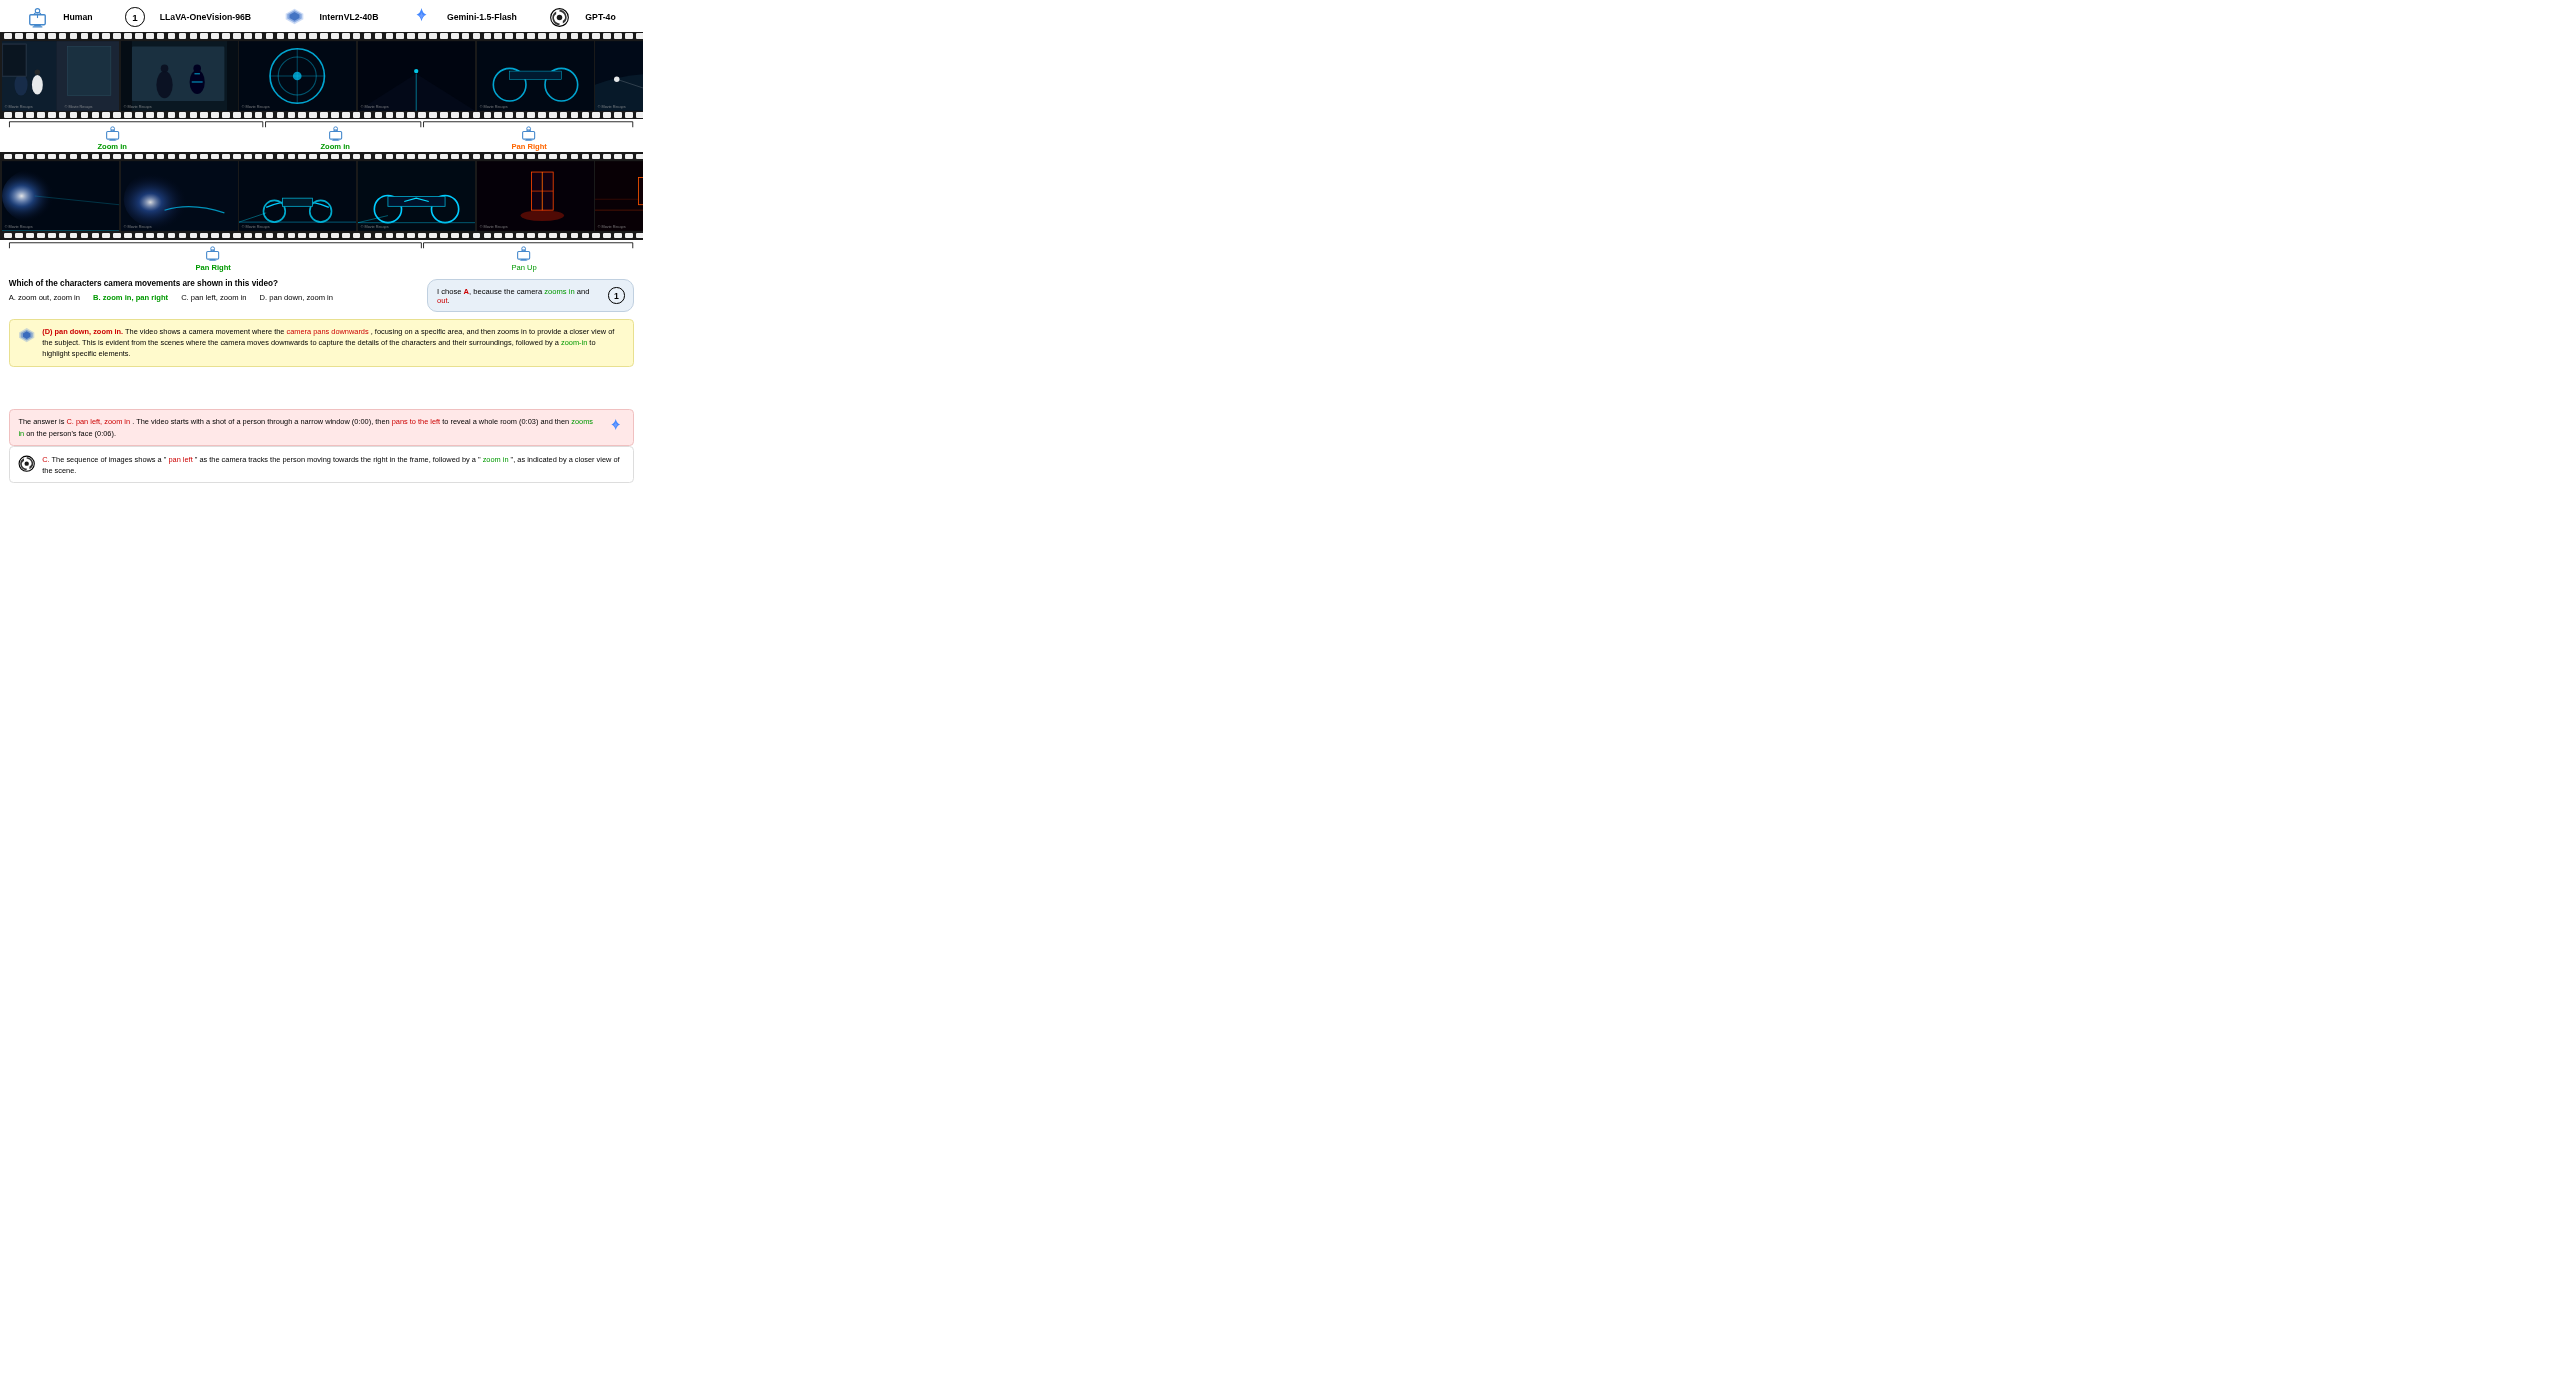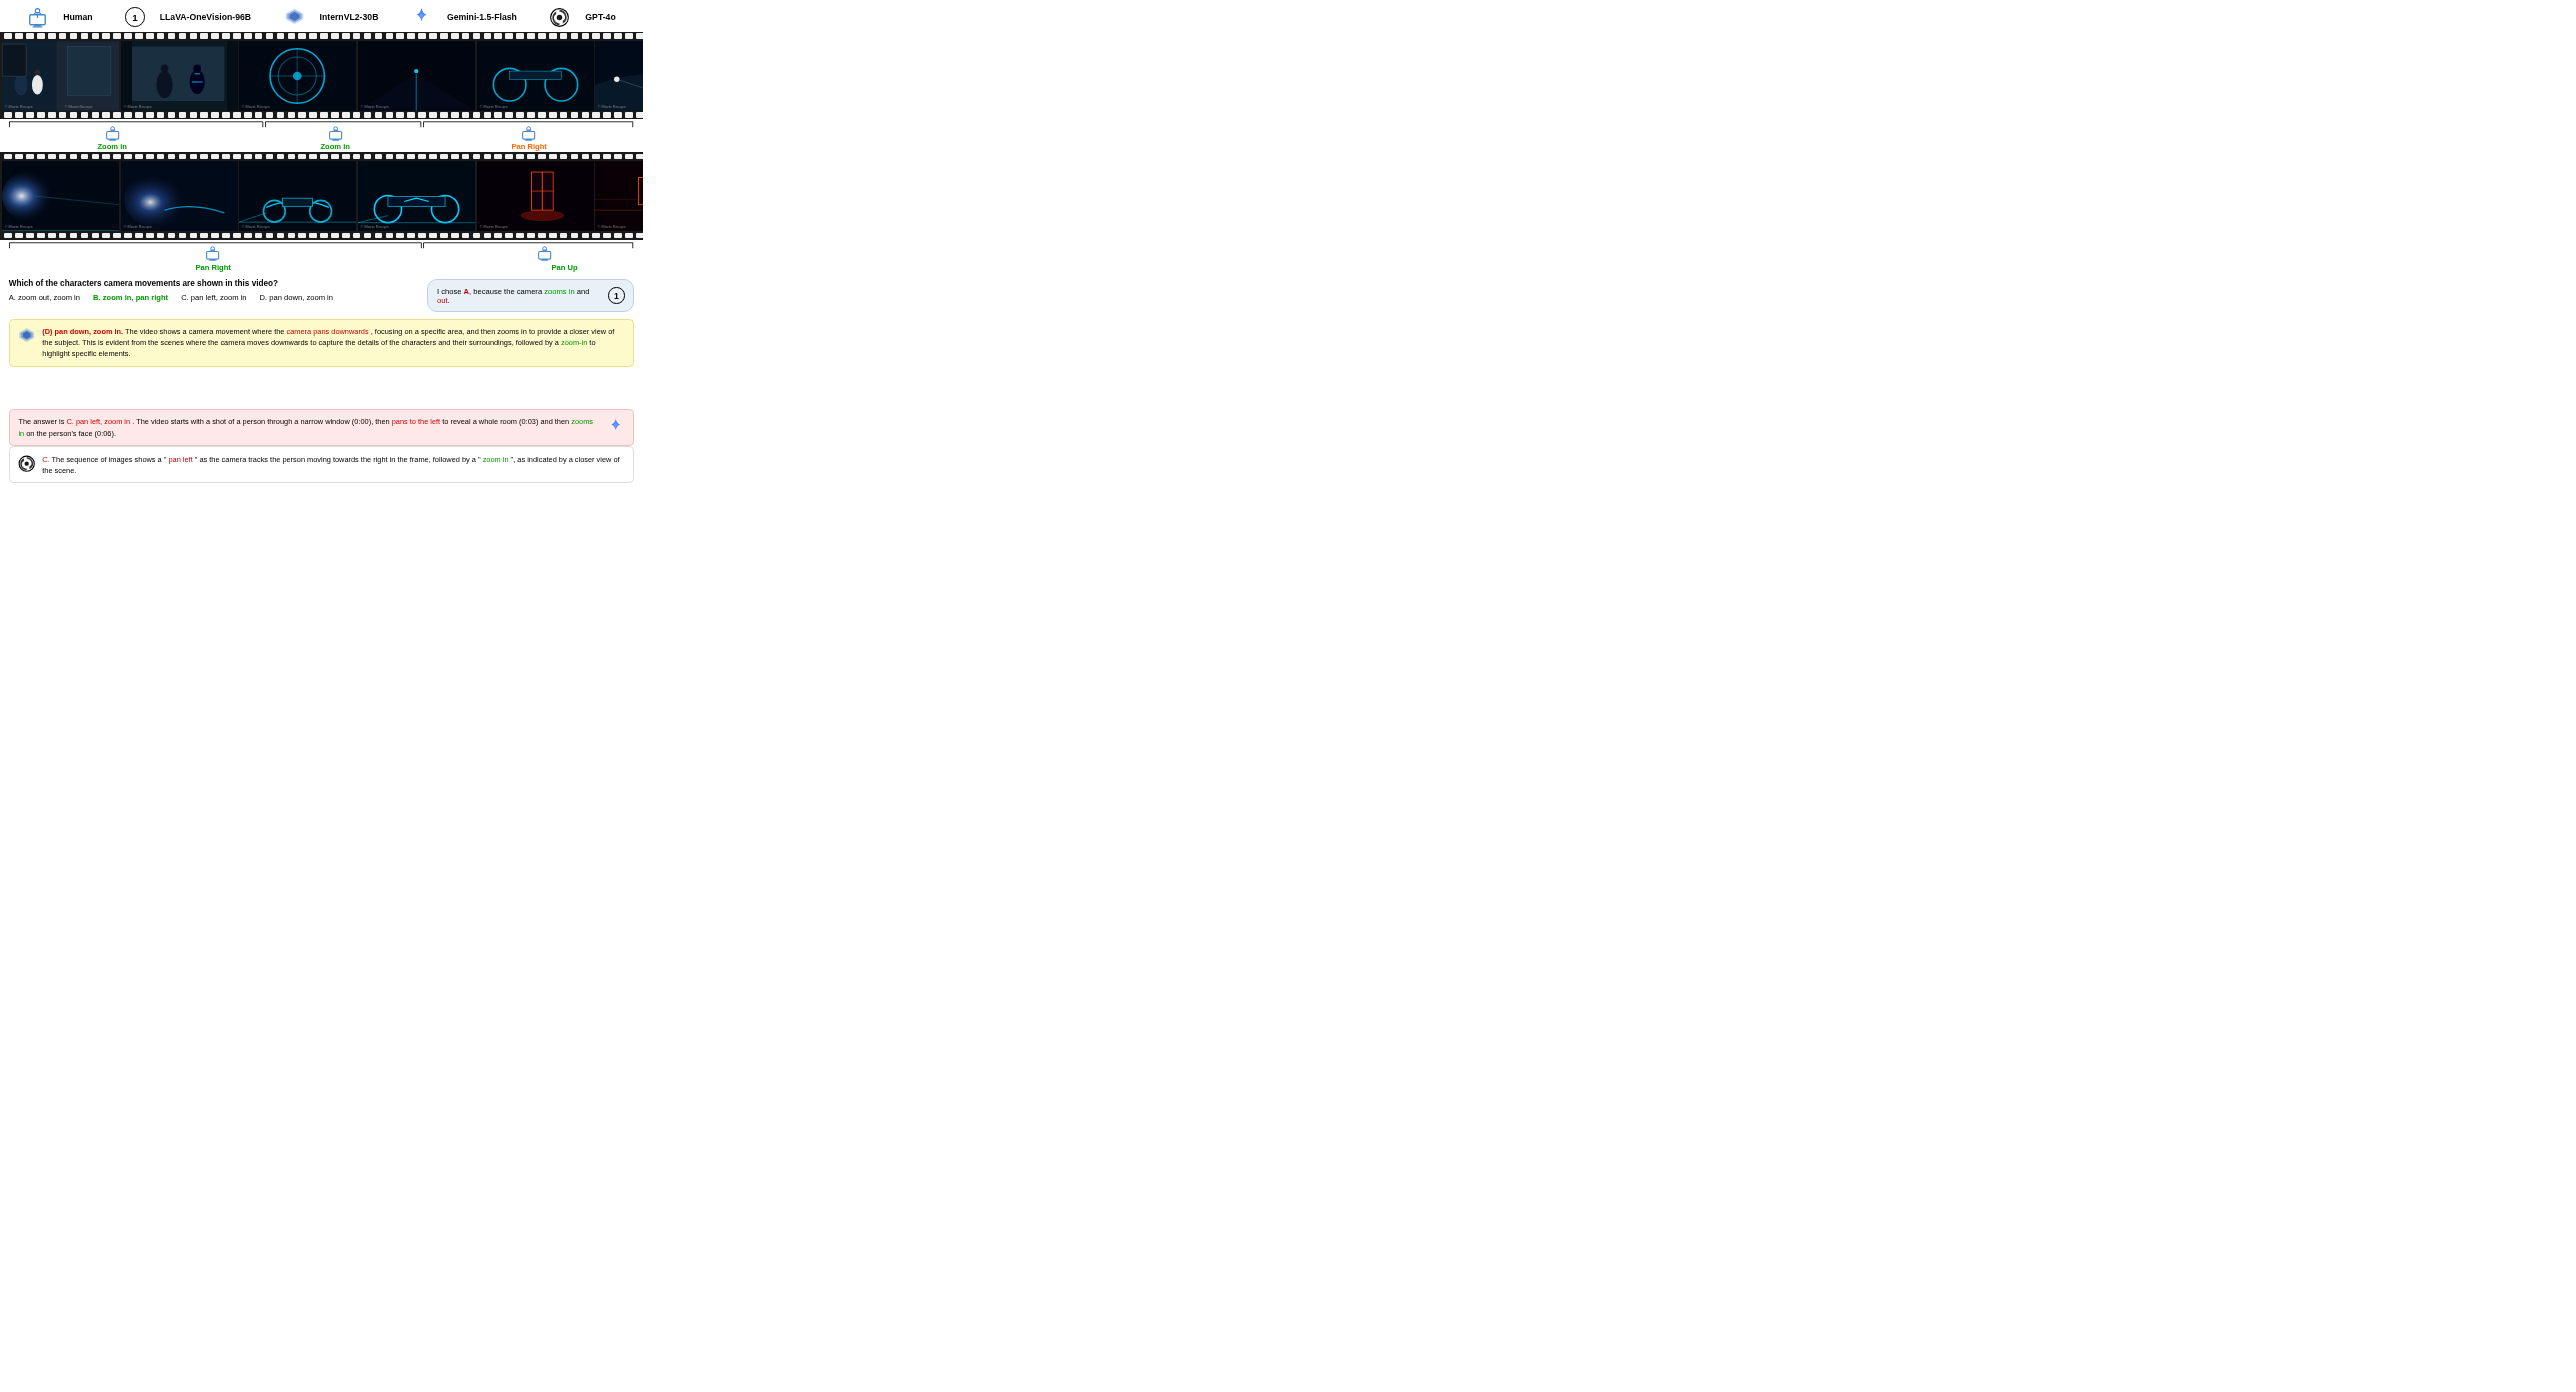--- a/index.html
+++ b/index.html
@@ -182,21 +182,21 @@
     <span>LLaVA-OneVision-96B</span>
   </div>
 
   <div class="header-model">
     <svg width="21" height="21" viewBox="0 0 38 38">
 
       <polygon points="19,3 35,12 35,22 19,31 3,22 3,12" fill="#5588dd" opacity="0.3"></polygon>
       <polygon points="19,6 32,13 32,21 19,28 6,21 6,13" fill="#4477cc" opacity="0.5"></polygon>
       <polygon points="19,9 28,14 28,20 19,25 10,20 10,14" fill="#3366bb" opacity="0.8"></polygon>
     </svg>
-    <span>InternVL2-30B</span>
+    <span>InternVL2-40B</span>
   </div>
 
   <div class="header-model">
     <svg width="21" height="21" viewBox="0 0 38 38">
 
       <path d="M19 2 Q21 12 28 14 Q21 16 19 26 Q17 16 10 14 Q17 12 19 2Z" fill="#4488ff"></path>
       <path d="M19 10 Q20 15 24 16 Q20 17 19 22 Q18 17 14 16 Q18 15 19 10Z" fill="#88aaff" opacity="0.6"></path>
     </svg>
     <span>Gemini-1.5-Flash</span>
   </div>
@@ -716,21 +716,21 @@
 
   
   <div style="position:absolute; top:6.5px; left:507px; display:flex; flex-direction:column; align-items:center; gap:1.1px;">
     <svg width="15.3" height="15.3" viewBox="0 0 28 28">
       <rect x="3" y="10" width="22" height="14" rx="2" fill="none" stroke="#4488cc" stroke-width="2"></rect>
       <rect x="9" y="24" width="10" height="2.5" fill="#4488cc"></rect>
       <rect x="7" y="26.5" width="14" height="1.5" rx="0.5" fill="#4488cc"></rect>
       <circle cx="14" cy="5" r="3.5" fill="none" stroke="#4488cc" stroke-width="1.8"></circle>
       <path d="M10 10 Q10 7 14 7 Q18 7 18 10" fill="none" stroke="#4488cc" stroke-width="1.8"></path>
     </svg>
-    <span style="color:#009900; font-weight:bold; font-size:7.6px;margin-left:40px;">Pan Up</span>
+    <span style="color:#009900; font-weight:normal; font-size:7.6px;">Pan Up</span>
   </div>
 </div>
 
 <div class="question-section">
   <div class="question-left">
     <div class="question-bold">Which of the characters camera movements are shown in this video?</div>
     <div class="options-row">
       <span>A. zoom out, zoom in</span>
       <span class="option-correct">B. zoom in, pan right</span>
       <span>C. pan left, zoom in</span>

